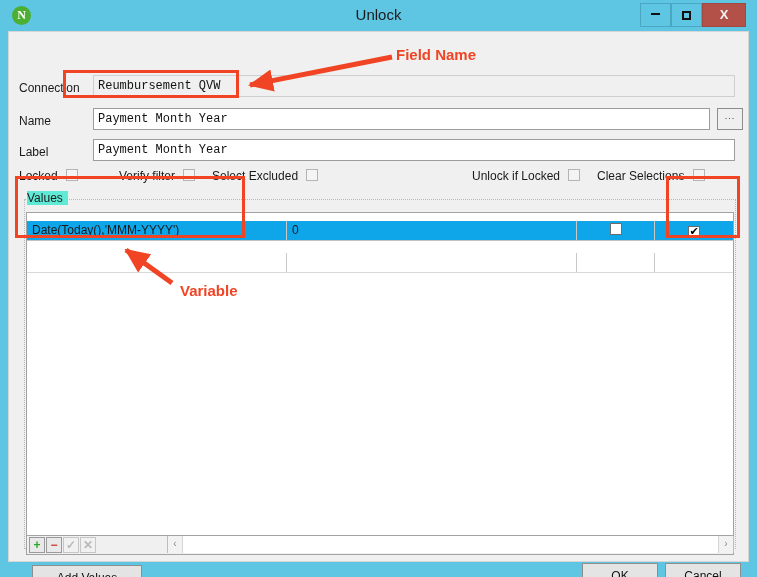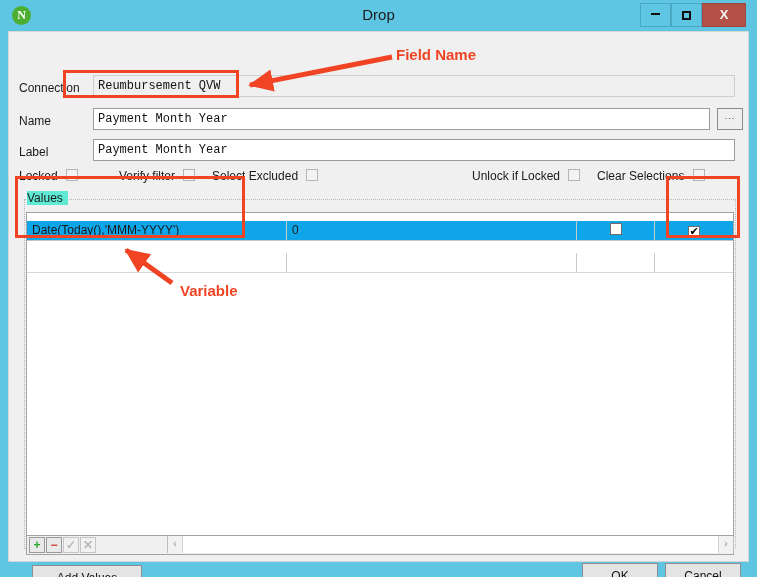--- a/index.html
+++ b/index.html
@@ -311,21 +311,21 @@
     z-index: 20;
   }
 </style>
 </head>
 <body>
 
 <div id="window">
 
   <div id="titlebar">
     <div id="app-logo">N</div>
-    <div id="title-text">Drop</div>
+    <div id="title-text">Unlock</div>
 
     <div class="winbtn" id="btn-min">
       <span class="glyph-min"></span>
     </div>
     <div class="winbtn" id="btn-max">
       <span class="glyph-max"></span>
     </div>
     <div class="winbtn" id="btn-close">X</div>
   </div>
 

